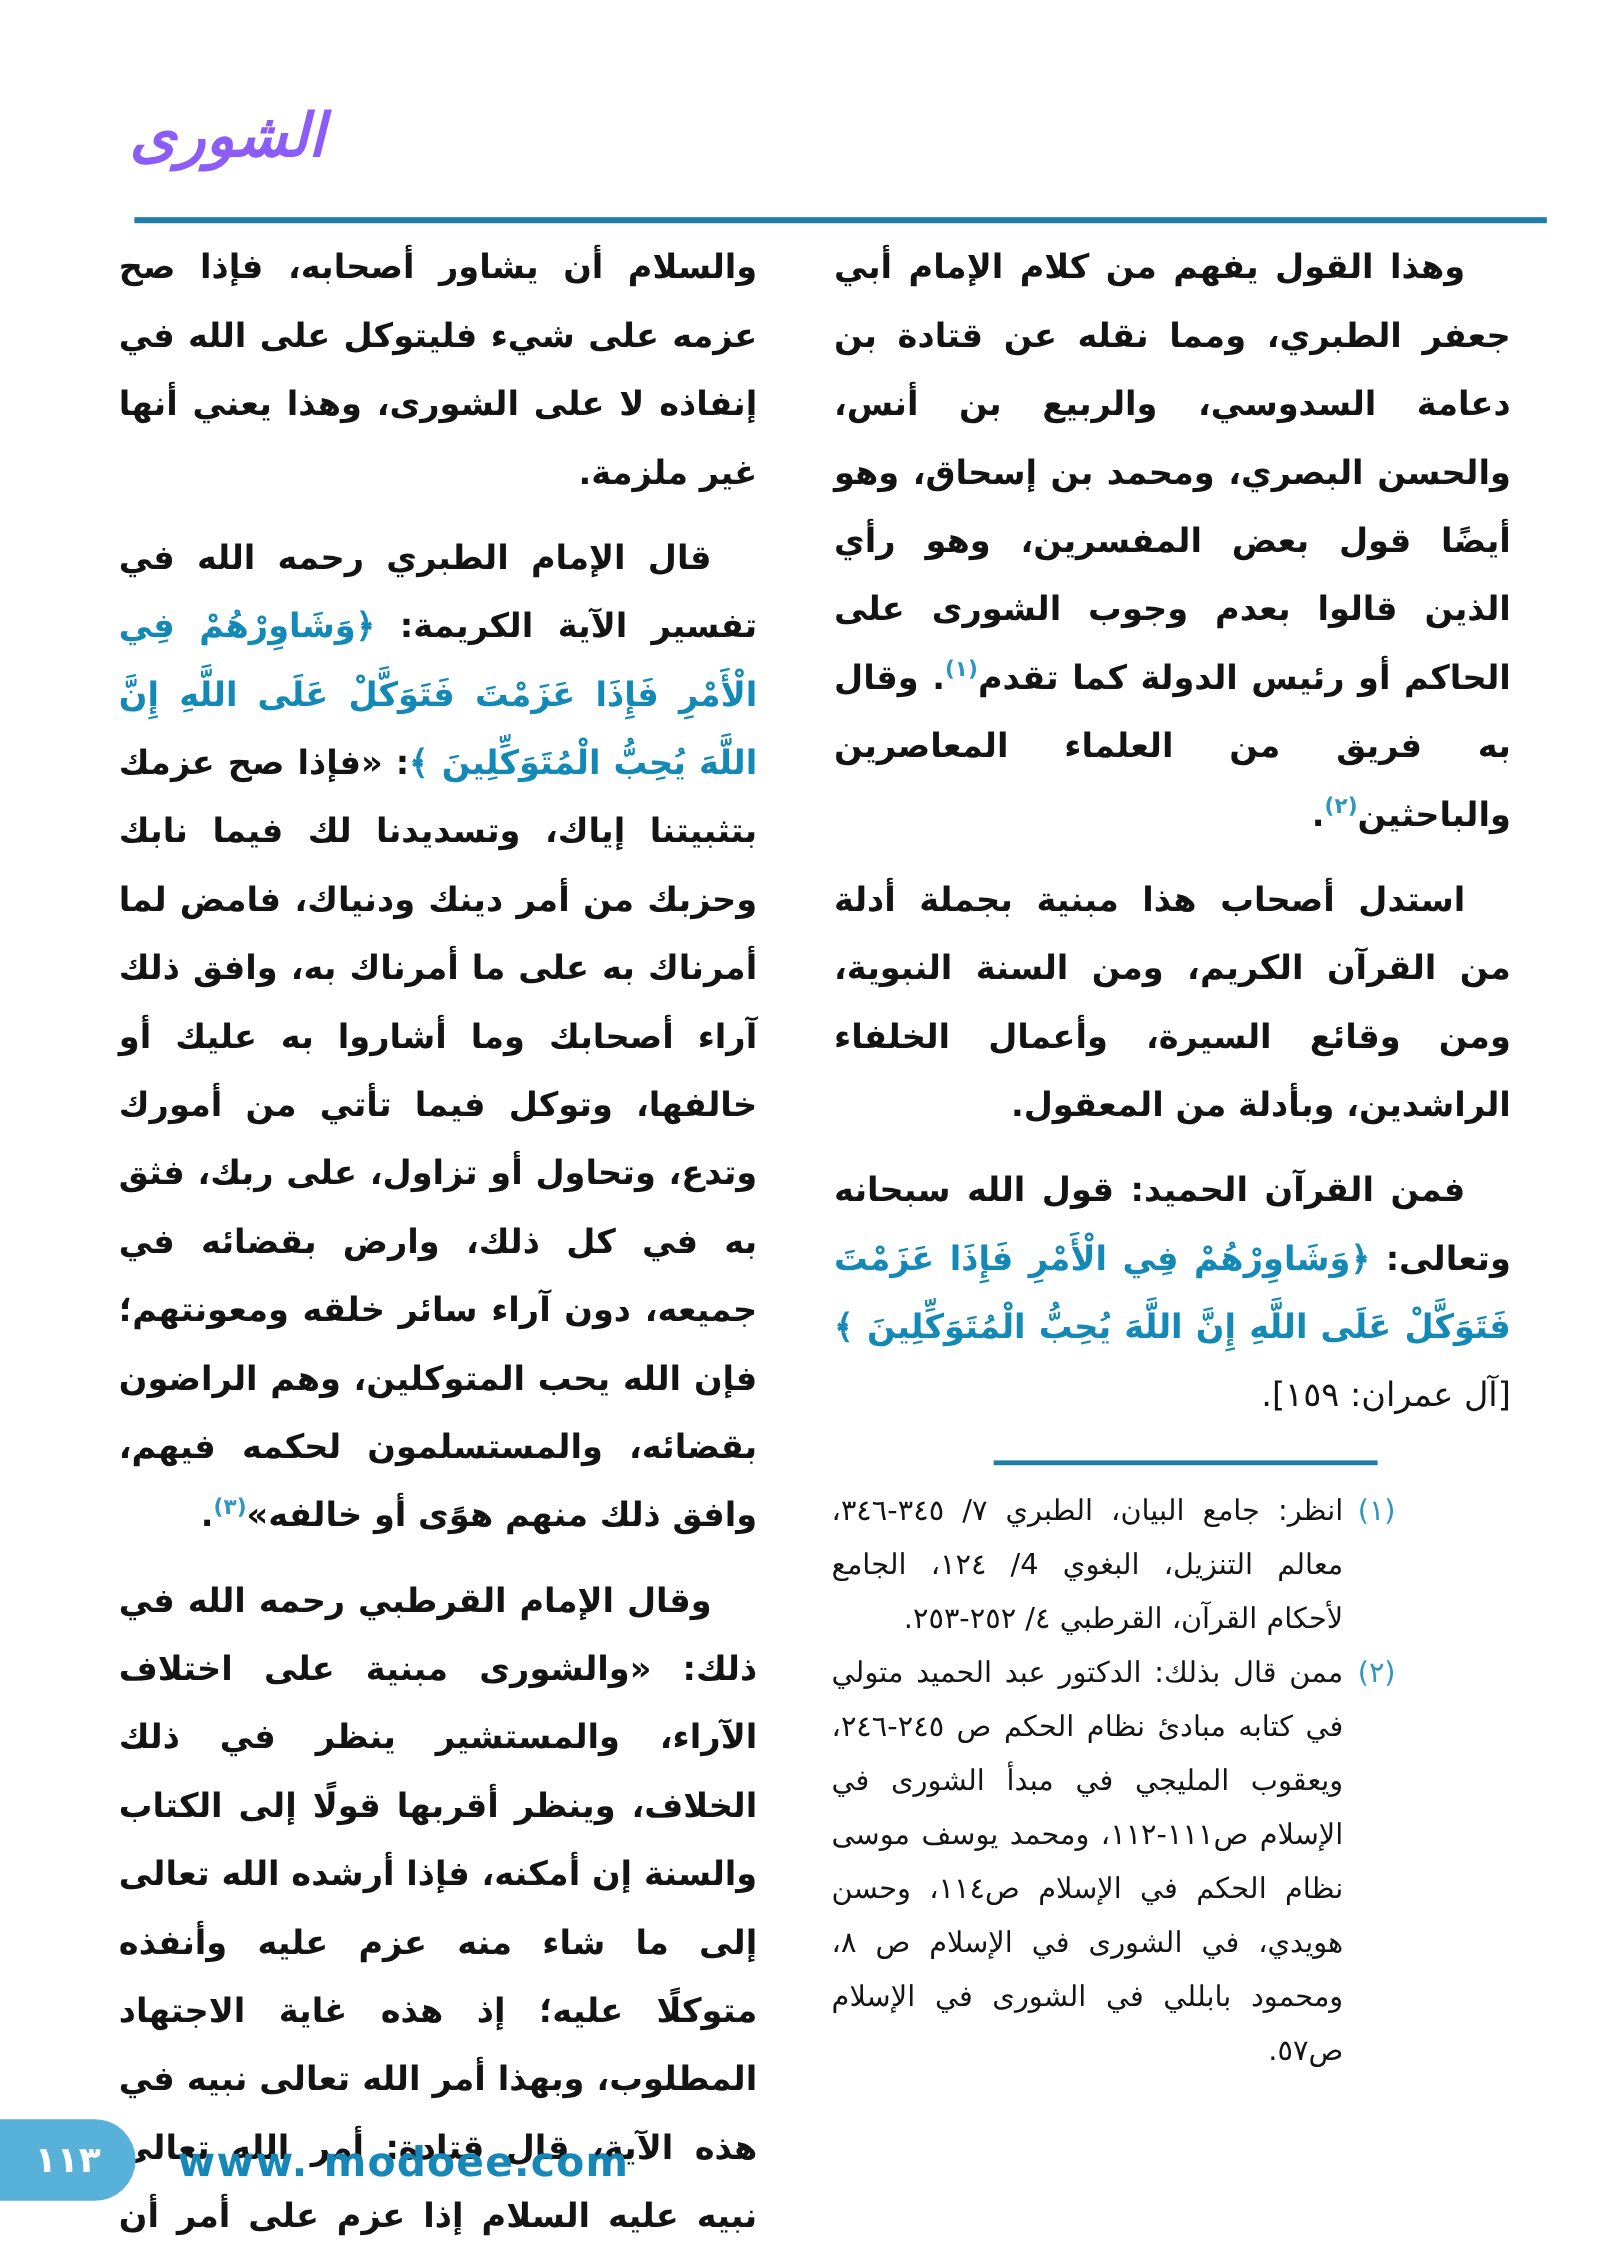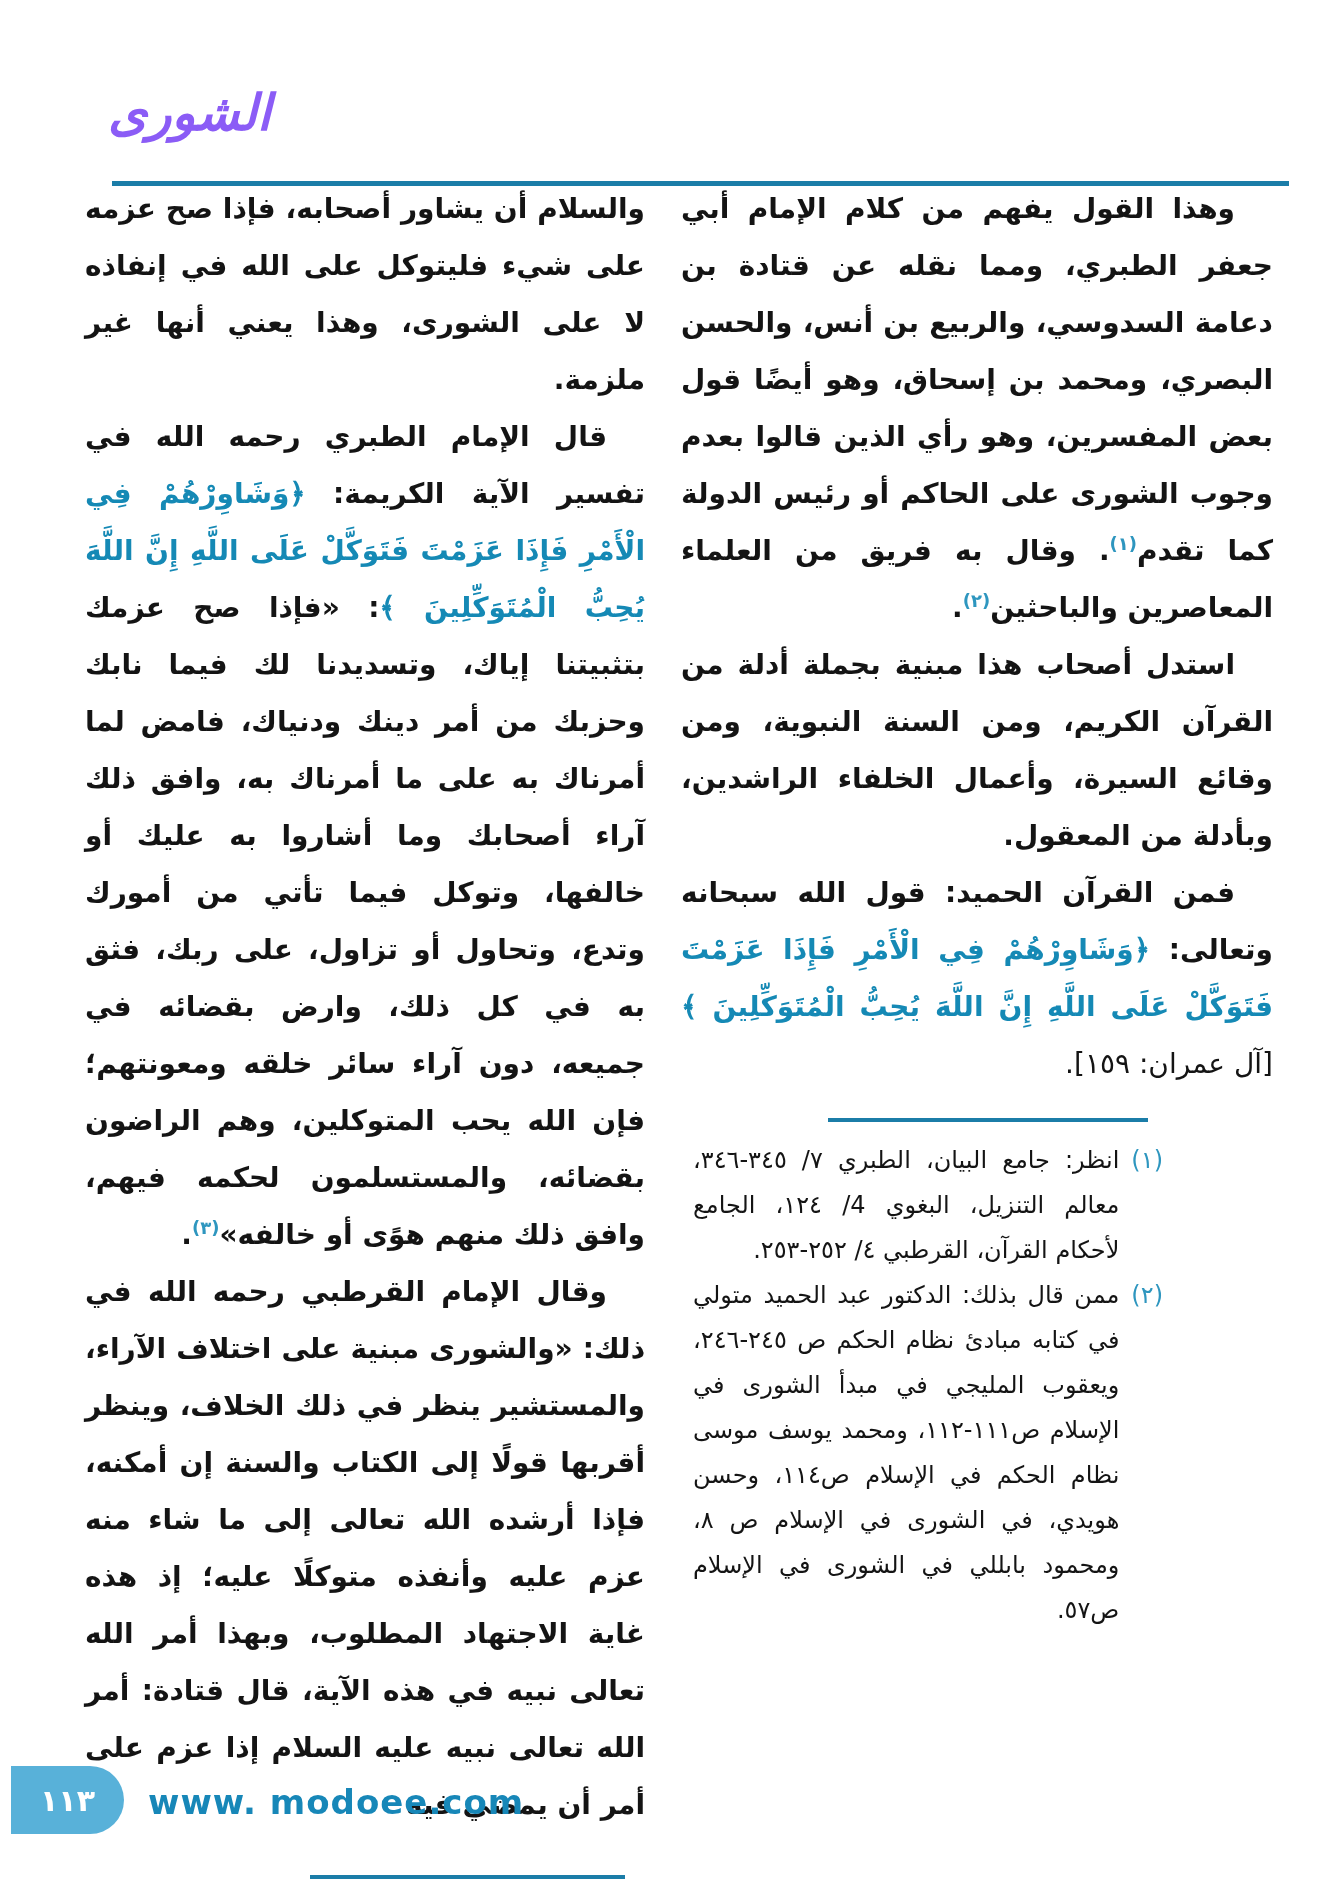--- a/index.html
+++ b/index.html
@@ -14,21 +14,21 @@
     line-height:1;
   }
   .header-rule{
     position:absolute;left:112px;right:50px;top:181px;height:5px;
     background:#1b7da8;
   }
   .col{position:absolute;top:180px;text-align:justify;}
   .col-right{right:66px;width:592px;}
   .col-left{right:694px;width:560px;}
   .para{
-    font-size:28px;line-height:57px;font-weight:bold;margin:0;
+    font-size:28px;line-height:57px;font-weight:bold;margin:14px;
     text-align:justify;color:#141414;
   }
   .indent{text-indent:38px;}
   .heading{text-indent:30px;}
   .verse{color:#1589b5;}
   .ref{font-weight:normal;}
   .fn-mark{
     color:#2e96bf;font-size:18px;line-height:0;font-weight:bold;
     vertical-align:super;letter-spacing:1px;
   }
@@ -41,21 +41,21 @@
   .footnote{
     display:flex;align-items:flex-start;
     font-size:24px;font-weight:normal;line-height:45px;color:#141414;
   }
   .fn-no{flex:0 0 auto;color:#2e96bf;margin-left:12px;}
   .fn-body{flex:1;text-align:justify;}
   .page-badge{
     position:absolute;left:0;top:1766px;width:113px;height:68px;
     background:#58b1d9;border-radius:0 34px 34px 0;
     display:flex;align-items:center;justify-content:center;
-    color:#ffffff;font-size:30px;font-weight:bold;letter-spacing:5px;margin-left:11px;
+    color:#ffffff;font-size:30px;font-weight:bold;letter-spacing:5px;
   }
   .website{
     position:absolute;left:132px;top:1782px;
     color:#1787b8;font-size:34px;font-weight:bold;direction:ltr;
     letter-spacing:1px;
     margin-left:16px;
   }
 </style>
 </head>
 <body>

